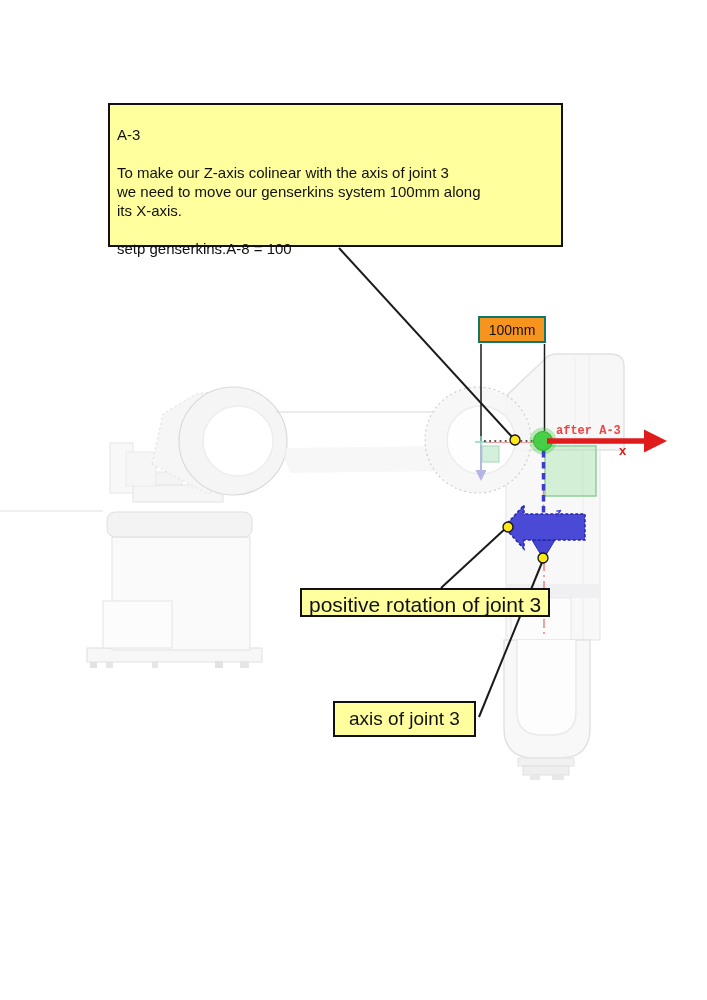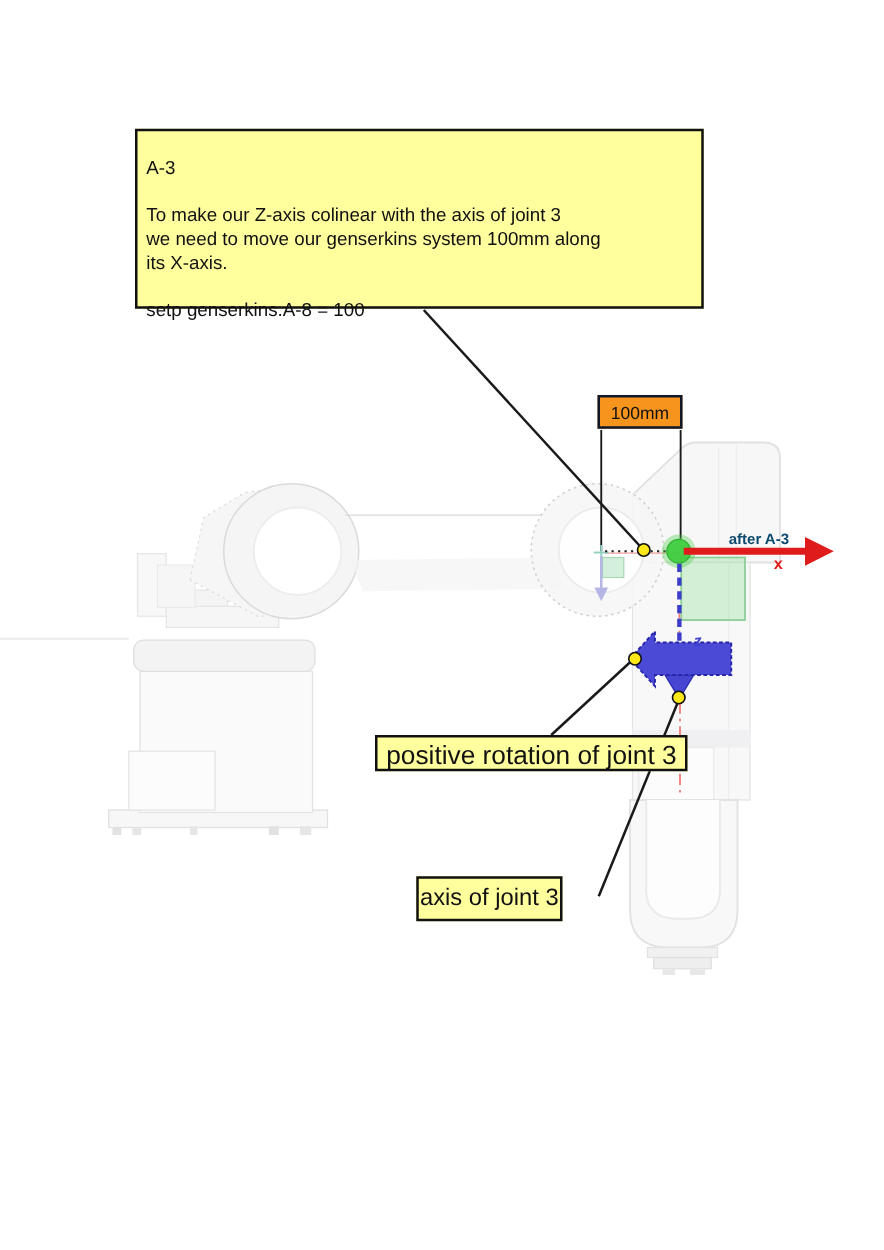--- a/index.html
+++ b/index.html
@@ -5,26 +5,26 @@
   html,body{margin:0;padding:0;background:#ffffff;}
   #page{position:relative;width:707px;height:1000px;background:#ffffff;overflow:hidden;
         font-family:"Liberation Sans",sans-serif;color:#111;}
   #scene{position:absolute;left:0;top:0;z-index:1;}
   .txt{position:absolute;z-index:2;white-space:nowrap;}
   .note-box{left:108px;top:103px;width:455px;height:144px;box-sizing:border-box;
             background:#FFFF9E;border:2px solid #111;padding:20px 7px;
             font-size:15px;line-height:19px;white-space:normal;}
   .note-box .sp{height:19px;}
   .dim-box{left:478px;top:316px;width:68px;height:27px;box-sizing:border-box;
-           background:#F7941E;border:2px solid #0f172a;font-size:14px;
+           background:#F7941E;border:2px solid #0f766e;font-size:14px;
            display:flex;align-items:center;justify-content:center;}
   .tag{background:#FFFF9E;border:2px solid #111;box-sizing:border-box;}
   .tag-pos{left:300px;top:588px;height:29px;font-size:21px;padding:3px 7px;}
-  .tag-axis{left:333px;top:701px;height:36px;font-size:19px;padding:5px 1px;}
-  .after-a3{left:583px;top:424px;font-size:12px;font-weight:bold;color:#0c4a6e;}
+  .tag-axis{left:333px;top:701px;height:36px;font-size:19px;padding:5px 14px;}
+  .after-a3{left:556px;top:424px;font-size:12px;font-weight:bold;color:#ef4444;font-family:Liberation Mono, monospace;}
   .x-label{left:619px;top:443px;font-size:13px;font-weight:bold;color:#E01B1B;}
   .z-label{left:555px;top:505px;font-size:13px;font-weight:bold;font-style:italic;
            color:#4040CF;transform:rotate(-8deg);}
 </style>
 </head>
 <body>
 
 <div id="page">
 
 <svg id="scene" width="707" height="1000" viewBox="0 0 707 1000">

